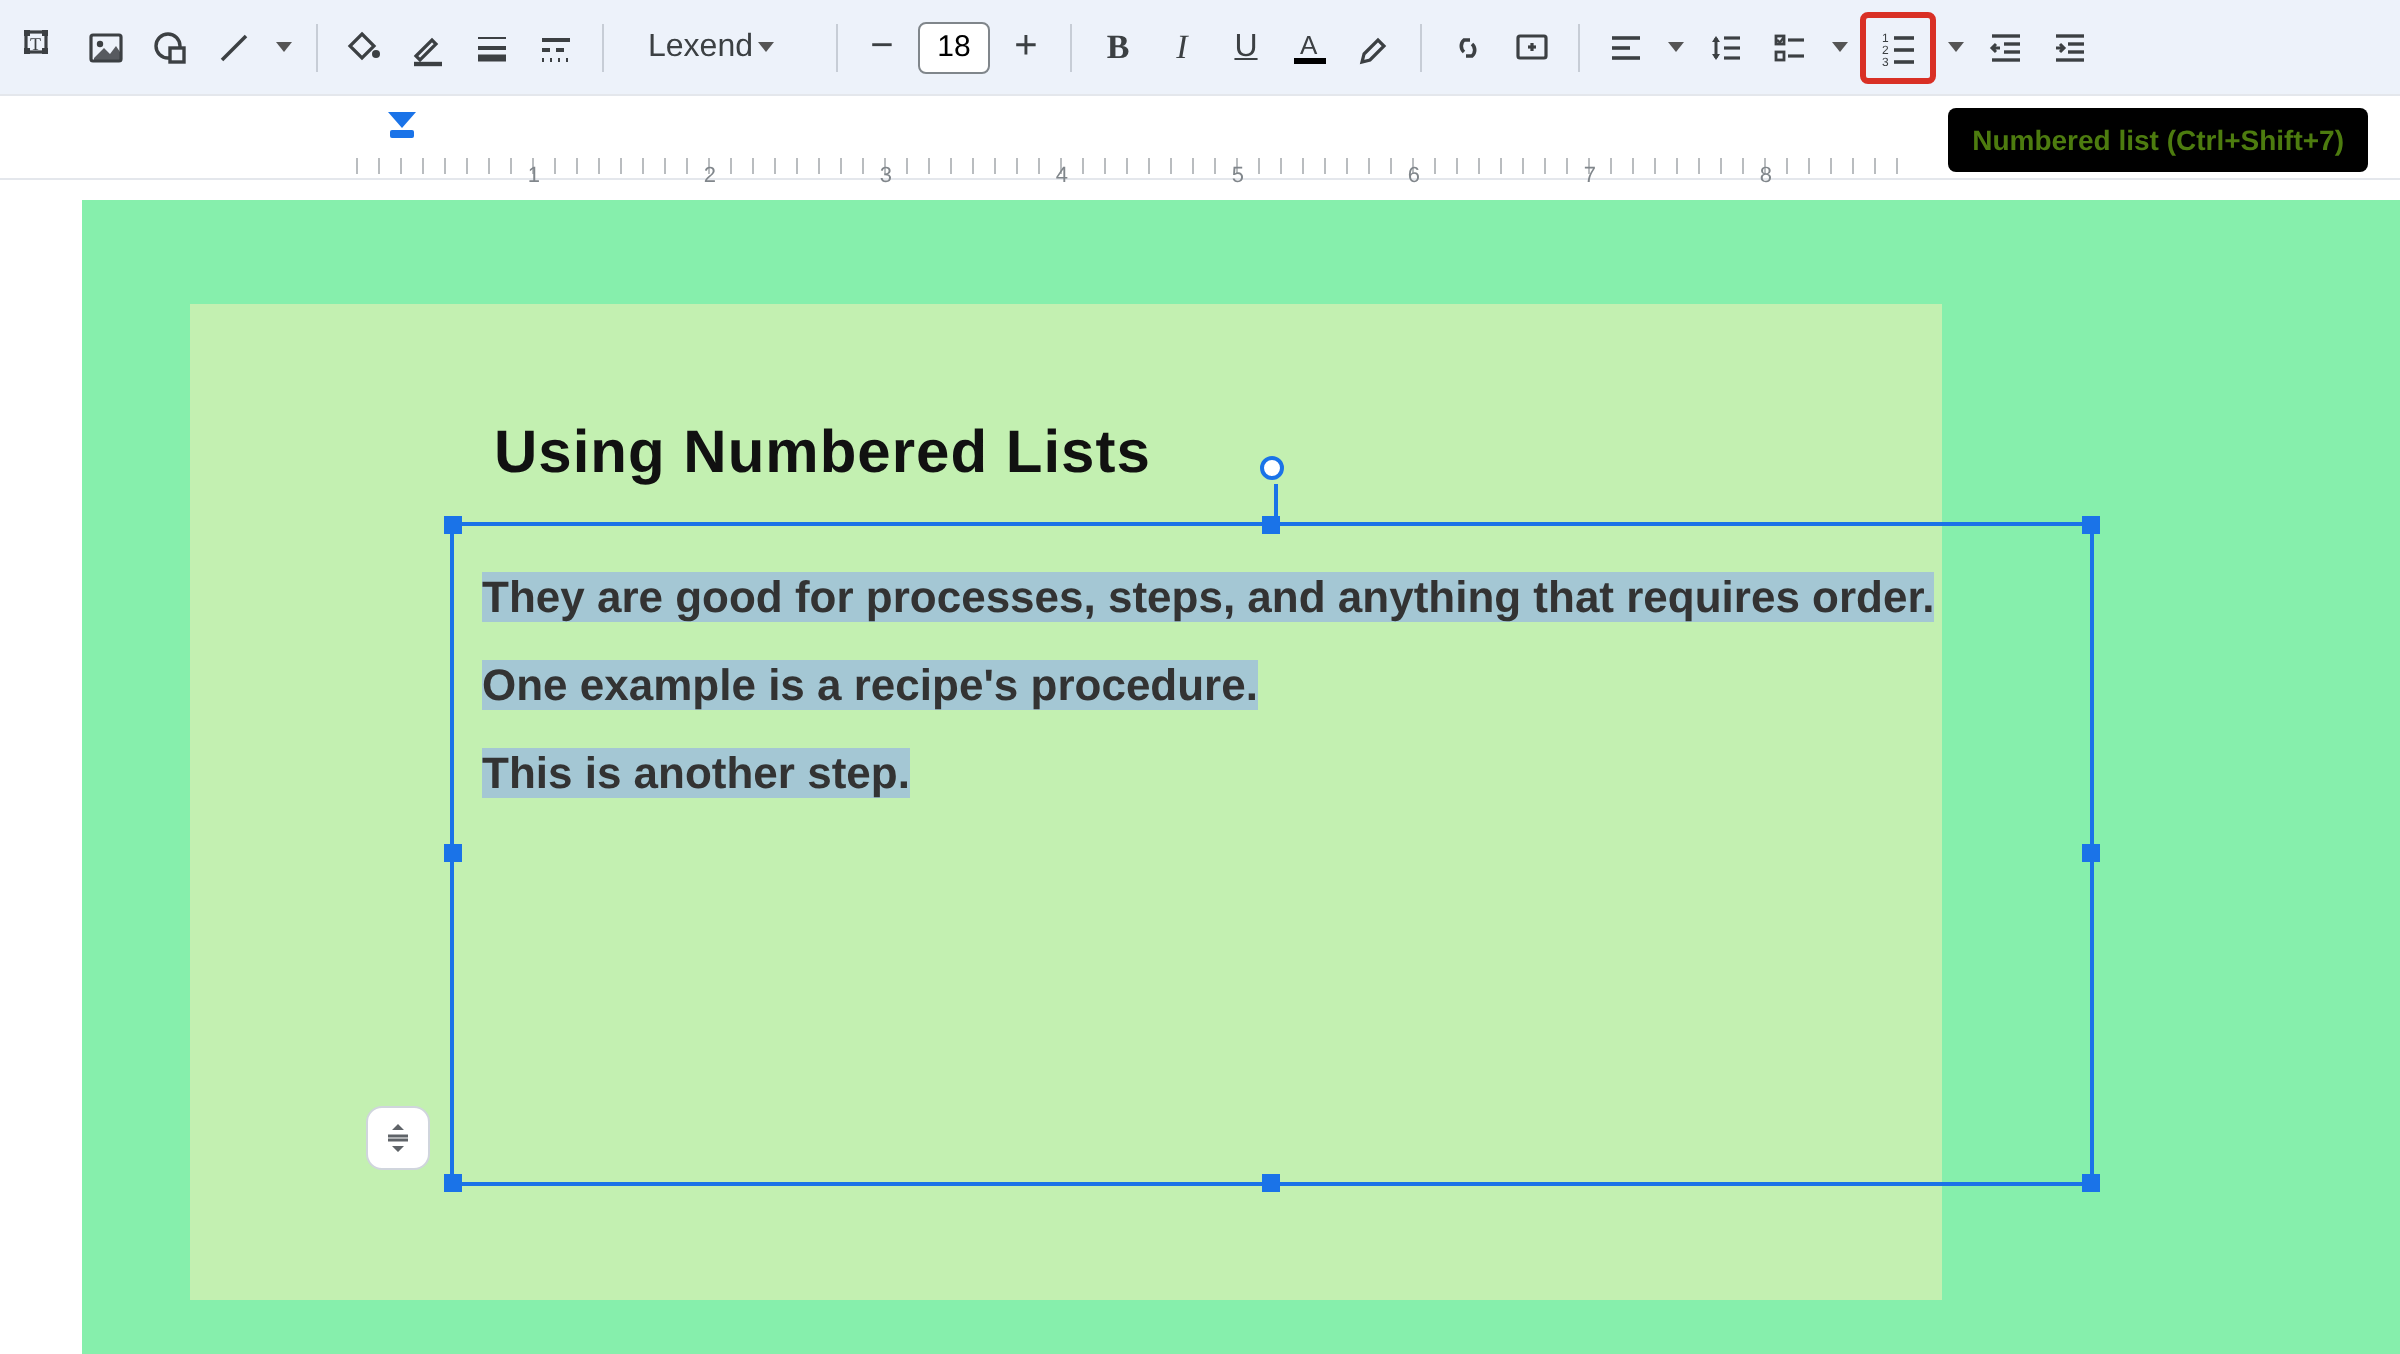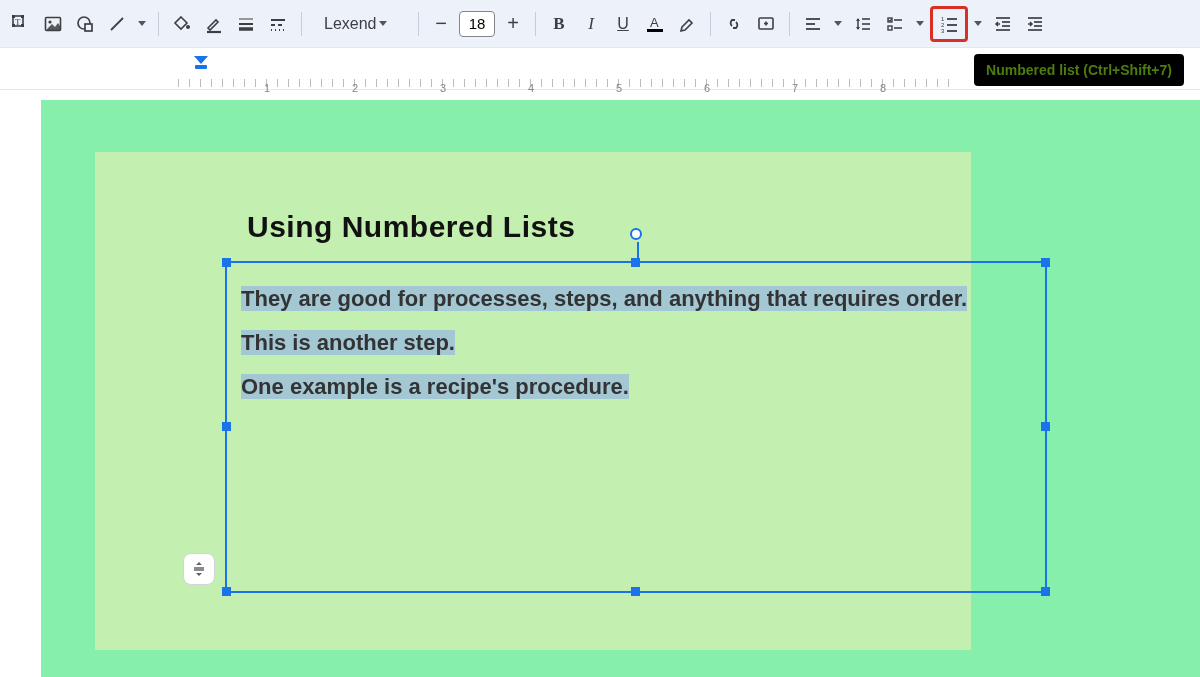--- a/index.html
+++ b/index.html
@@ -381,22 +381,22 @@
       <div class="handle tr"></div>
       <div class="handle bl"></div>
       <div class="handle br"></div>
       <div class="handle ml"></div>
       <div class="handle mr"></div>
       <div class="handle mt"></div>
       <div class="handle mb"></div>
 
       <div class="body-text">
         <div><span class="hl">They are good for processes, steps, and anything that requires order.</span></div>
+        <div><span class="hl">One example is a recipe's procedure.</span></div>
         <div><span class="hl">This is another step.</span></div>
-        <div><span class="hl">One example is a recipe's procedure.</span></div>
       </div>
 
       <div class="autofit">
         <svg width="18" height="18" viewBox="0 0 18 18">
             <path d="M9 2 L6 5 H12 Z M9 16 L6 13 H12 Z" fill="#5f6368"></path>
             <line x1="4" y1="8" x2="14" y2="8" stroke="#5f6368" stroke-width="1.5"></line>
             <line x1="4" y1="10" x2="14" y2="10" stroke="#5f6368" stroke-width="1.5"></line>
           </svg>
       </div>
     </div>

